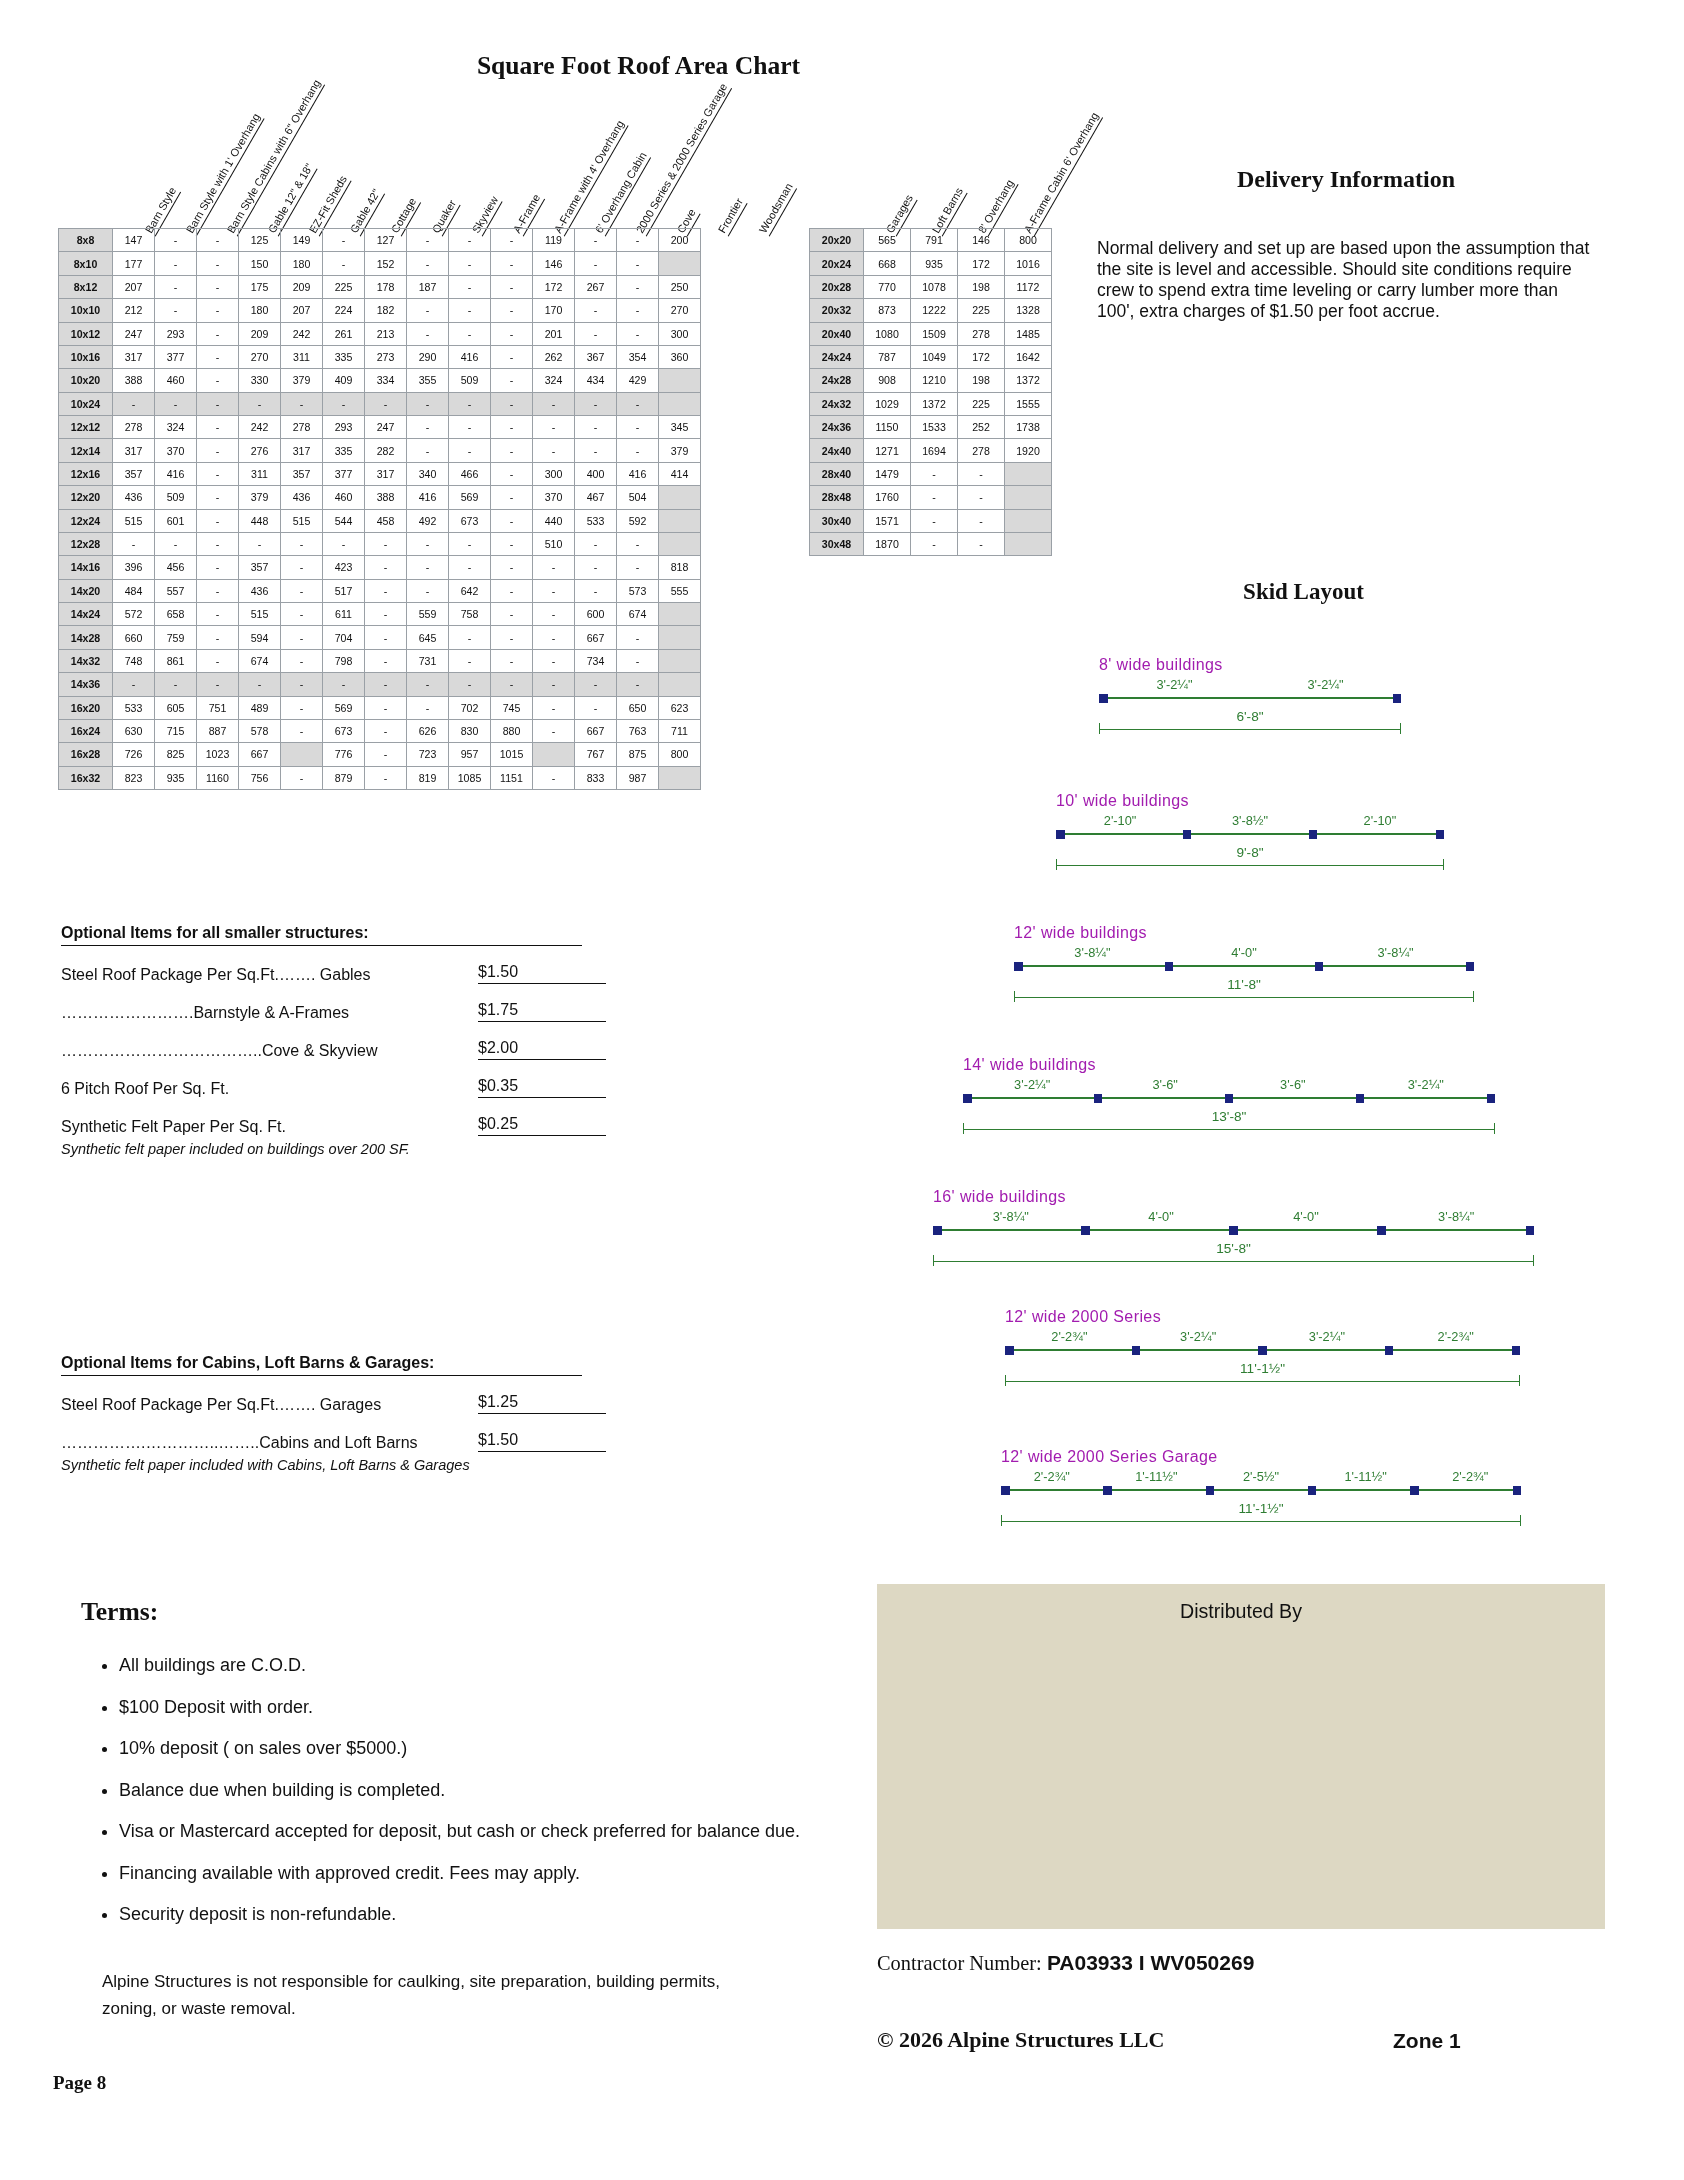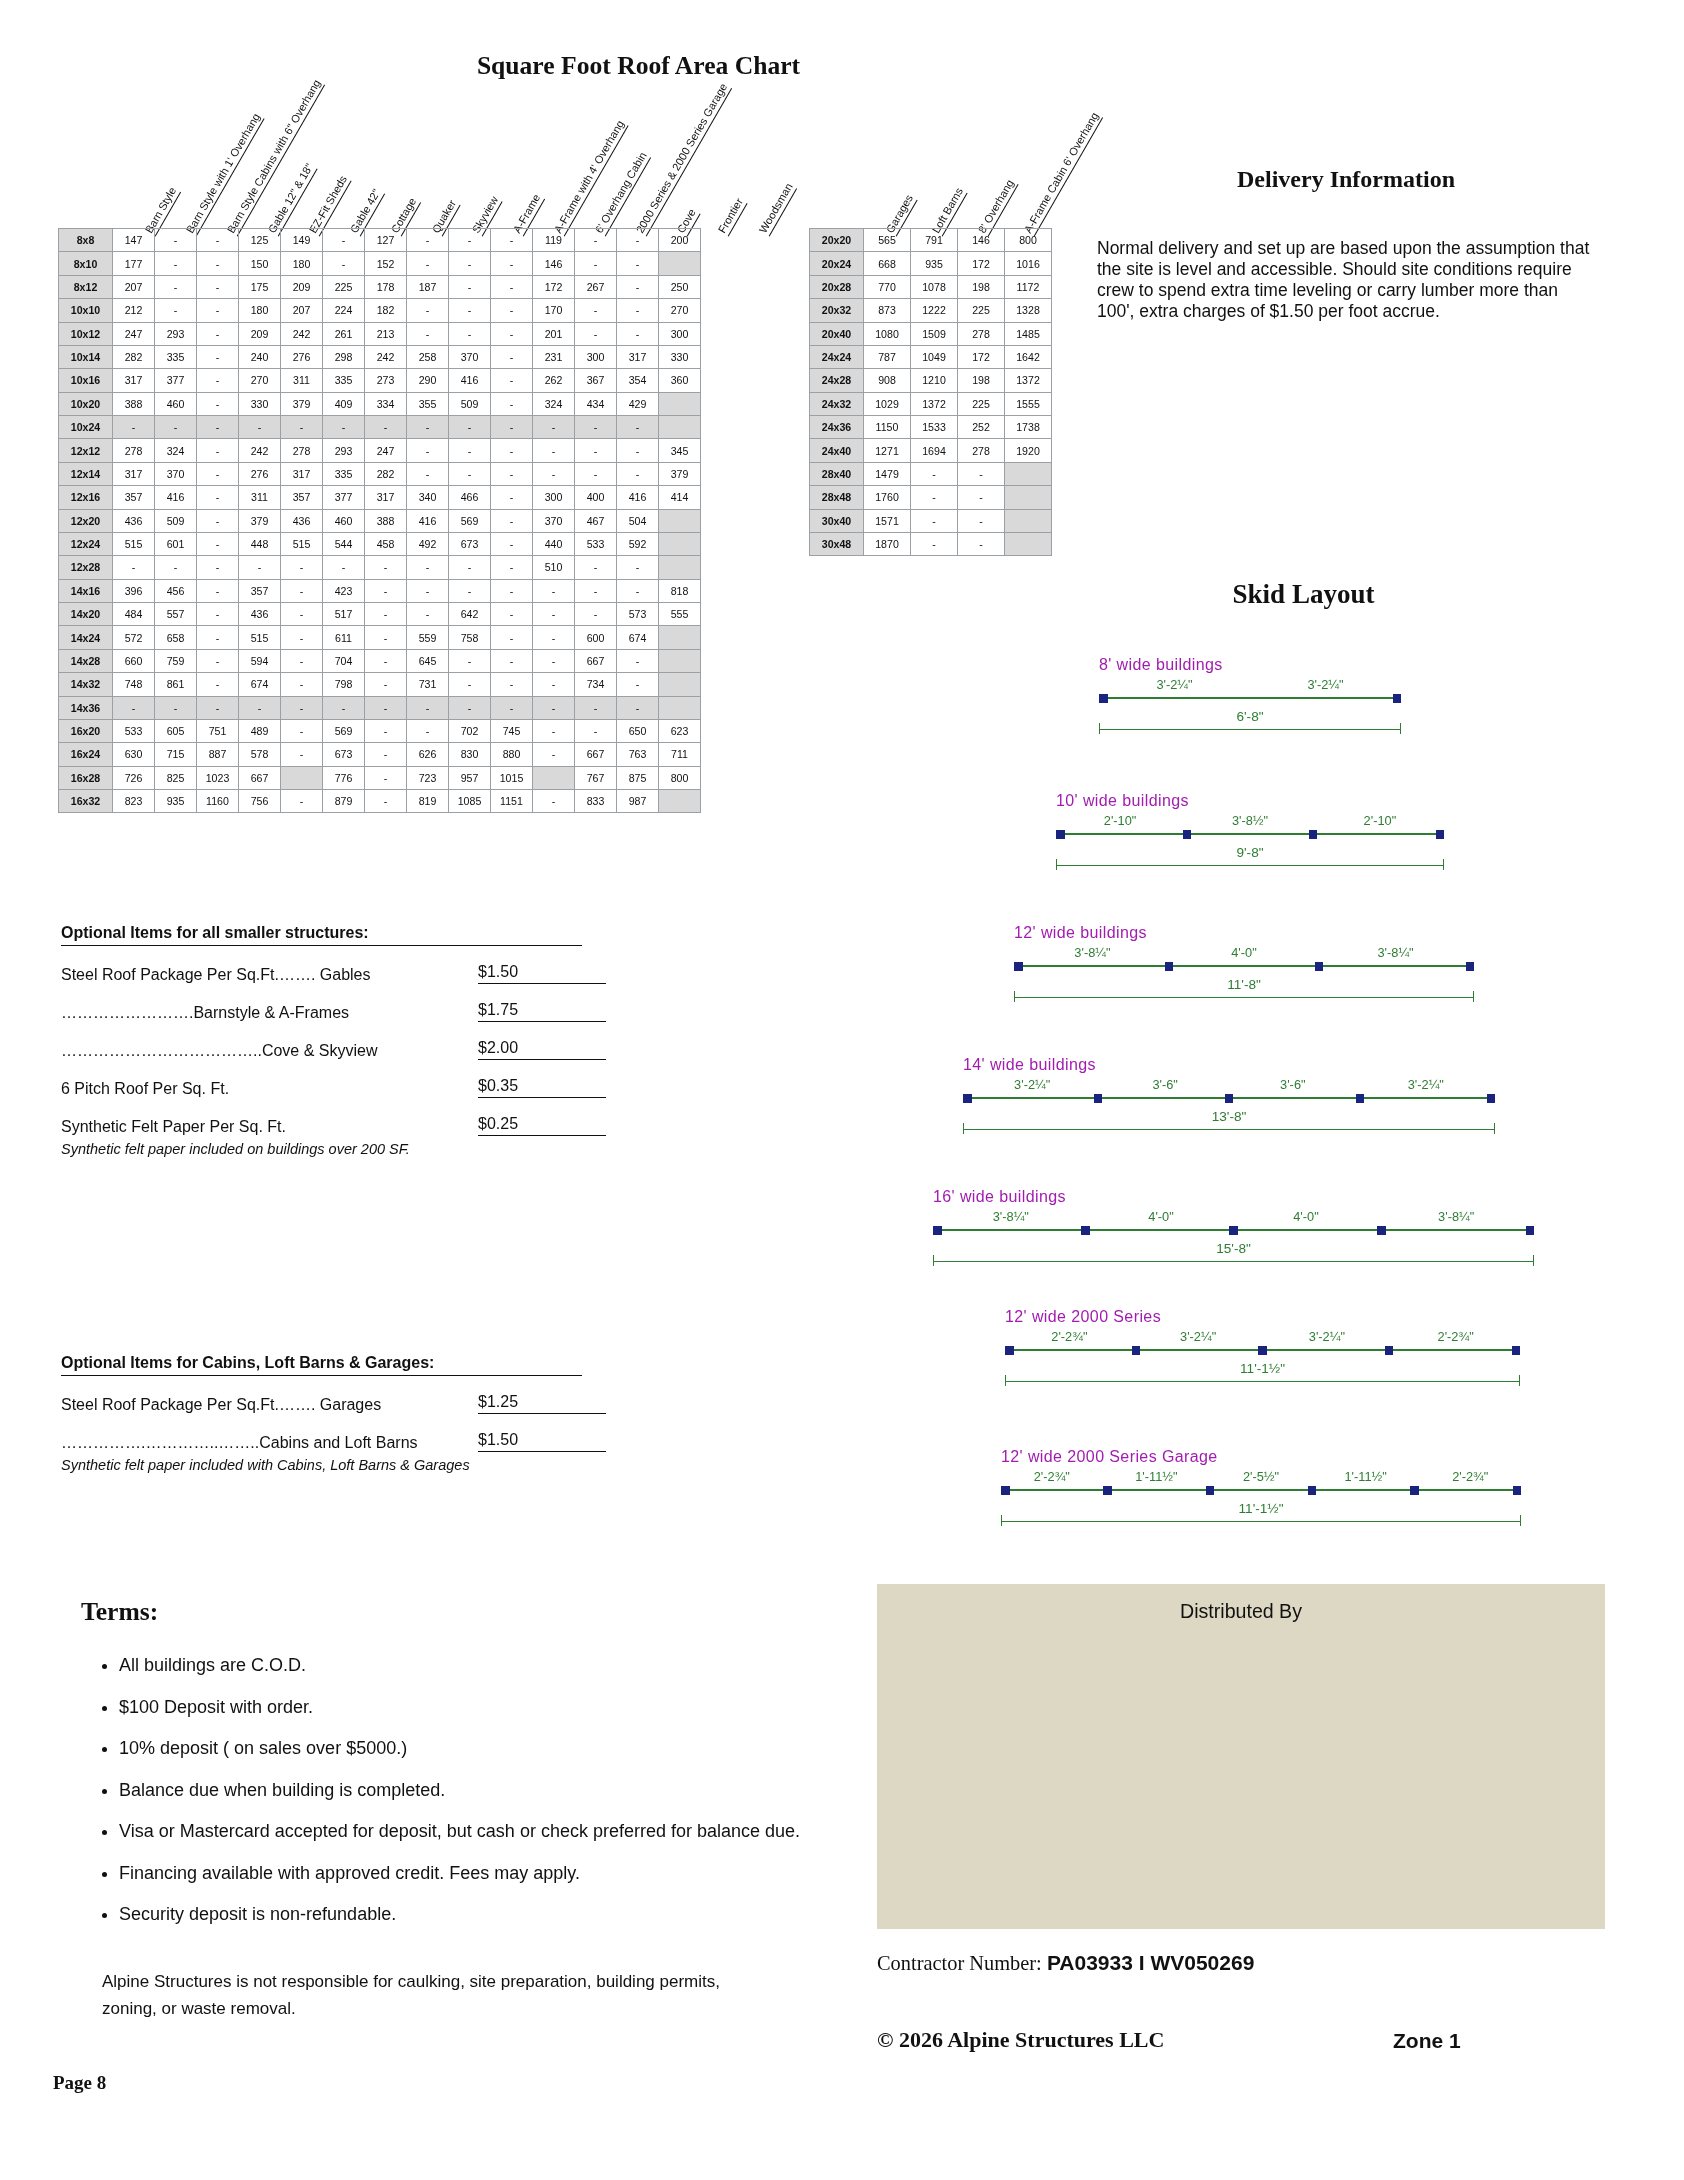--- a/index.html
+++ b/index.html
@@ -74,21 +74,21 @@
   #delivery-body {
     position:absolute; left:1097px; top:238px; width:494px;
     font-size:17.5px; line-height:21px;
   }
 
   
   #skid-title {
     position:absolute; left:1099px; top:579px; width:409px;
     text-align:center;
     font-family:"Liberation Serif", serif;
-    font-weight:bold; font-size:27px;
+    font-weight:bold; font-size:23px;
   }
   .skid-block { position:absolute; }
   .skid-name {
     text-align:left;
     color:#a21caf;
     font-size:16px;
     font-family:"Liberation Sans", sans-serif;
     letter-spacing:0.4px;
     margin-bottom:3.4px;
   }
@@ -279,37 +279,20 @@
           <td>213</td>
           <td>-</td>
           <td>-</td>
           <td>-</td>
           <td>201</td>
           <td>-</td>
           <td>-</td>
           <td>300</td>
         </tr>
         <tr>
-          <td class="rowhead">10x14</td>
-          <td>282</td>
-          <td>335</td>
-          <td>-</td>
-          <td>240</td>
-          <td>276</td>
-          <td>298</td>
-          <td>242</td>
-          <td>258</td>
-          <td>370</td>
-          <td>-</td>
-          <td>231</td>
-          <td>300</td>
-          <td>317</td>
-          <td>330</td>
-        </tr>
-        <tr>
           <td class="rowhead">10x16</td>
           <td>317</td>
           <td>377</td>
           <td>-</td>
           <td>270</td>
           <td>311</td>
           <td>335</td>
           <td>273</td>
           <td>290</td>
           <td>416</td>

